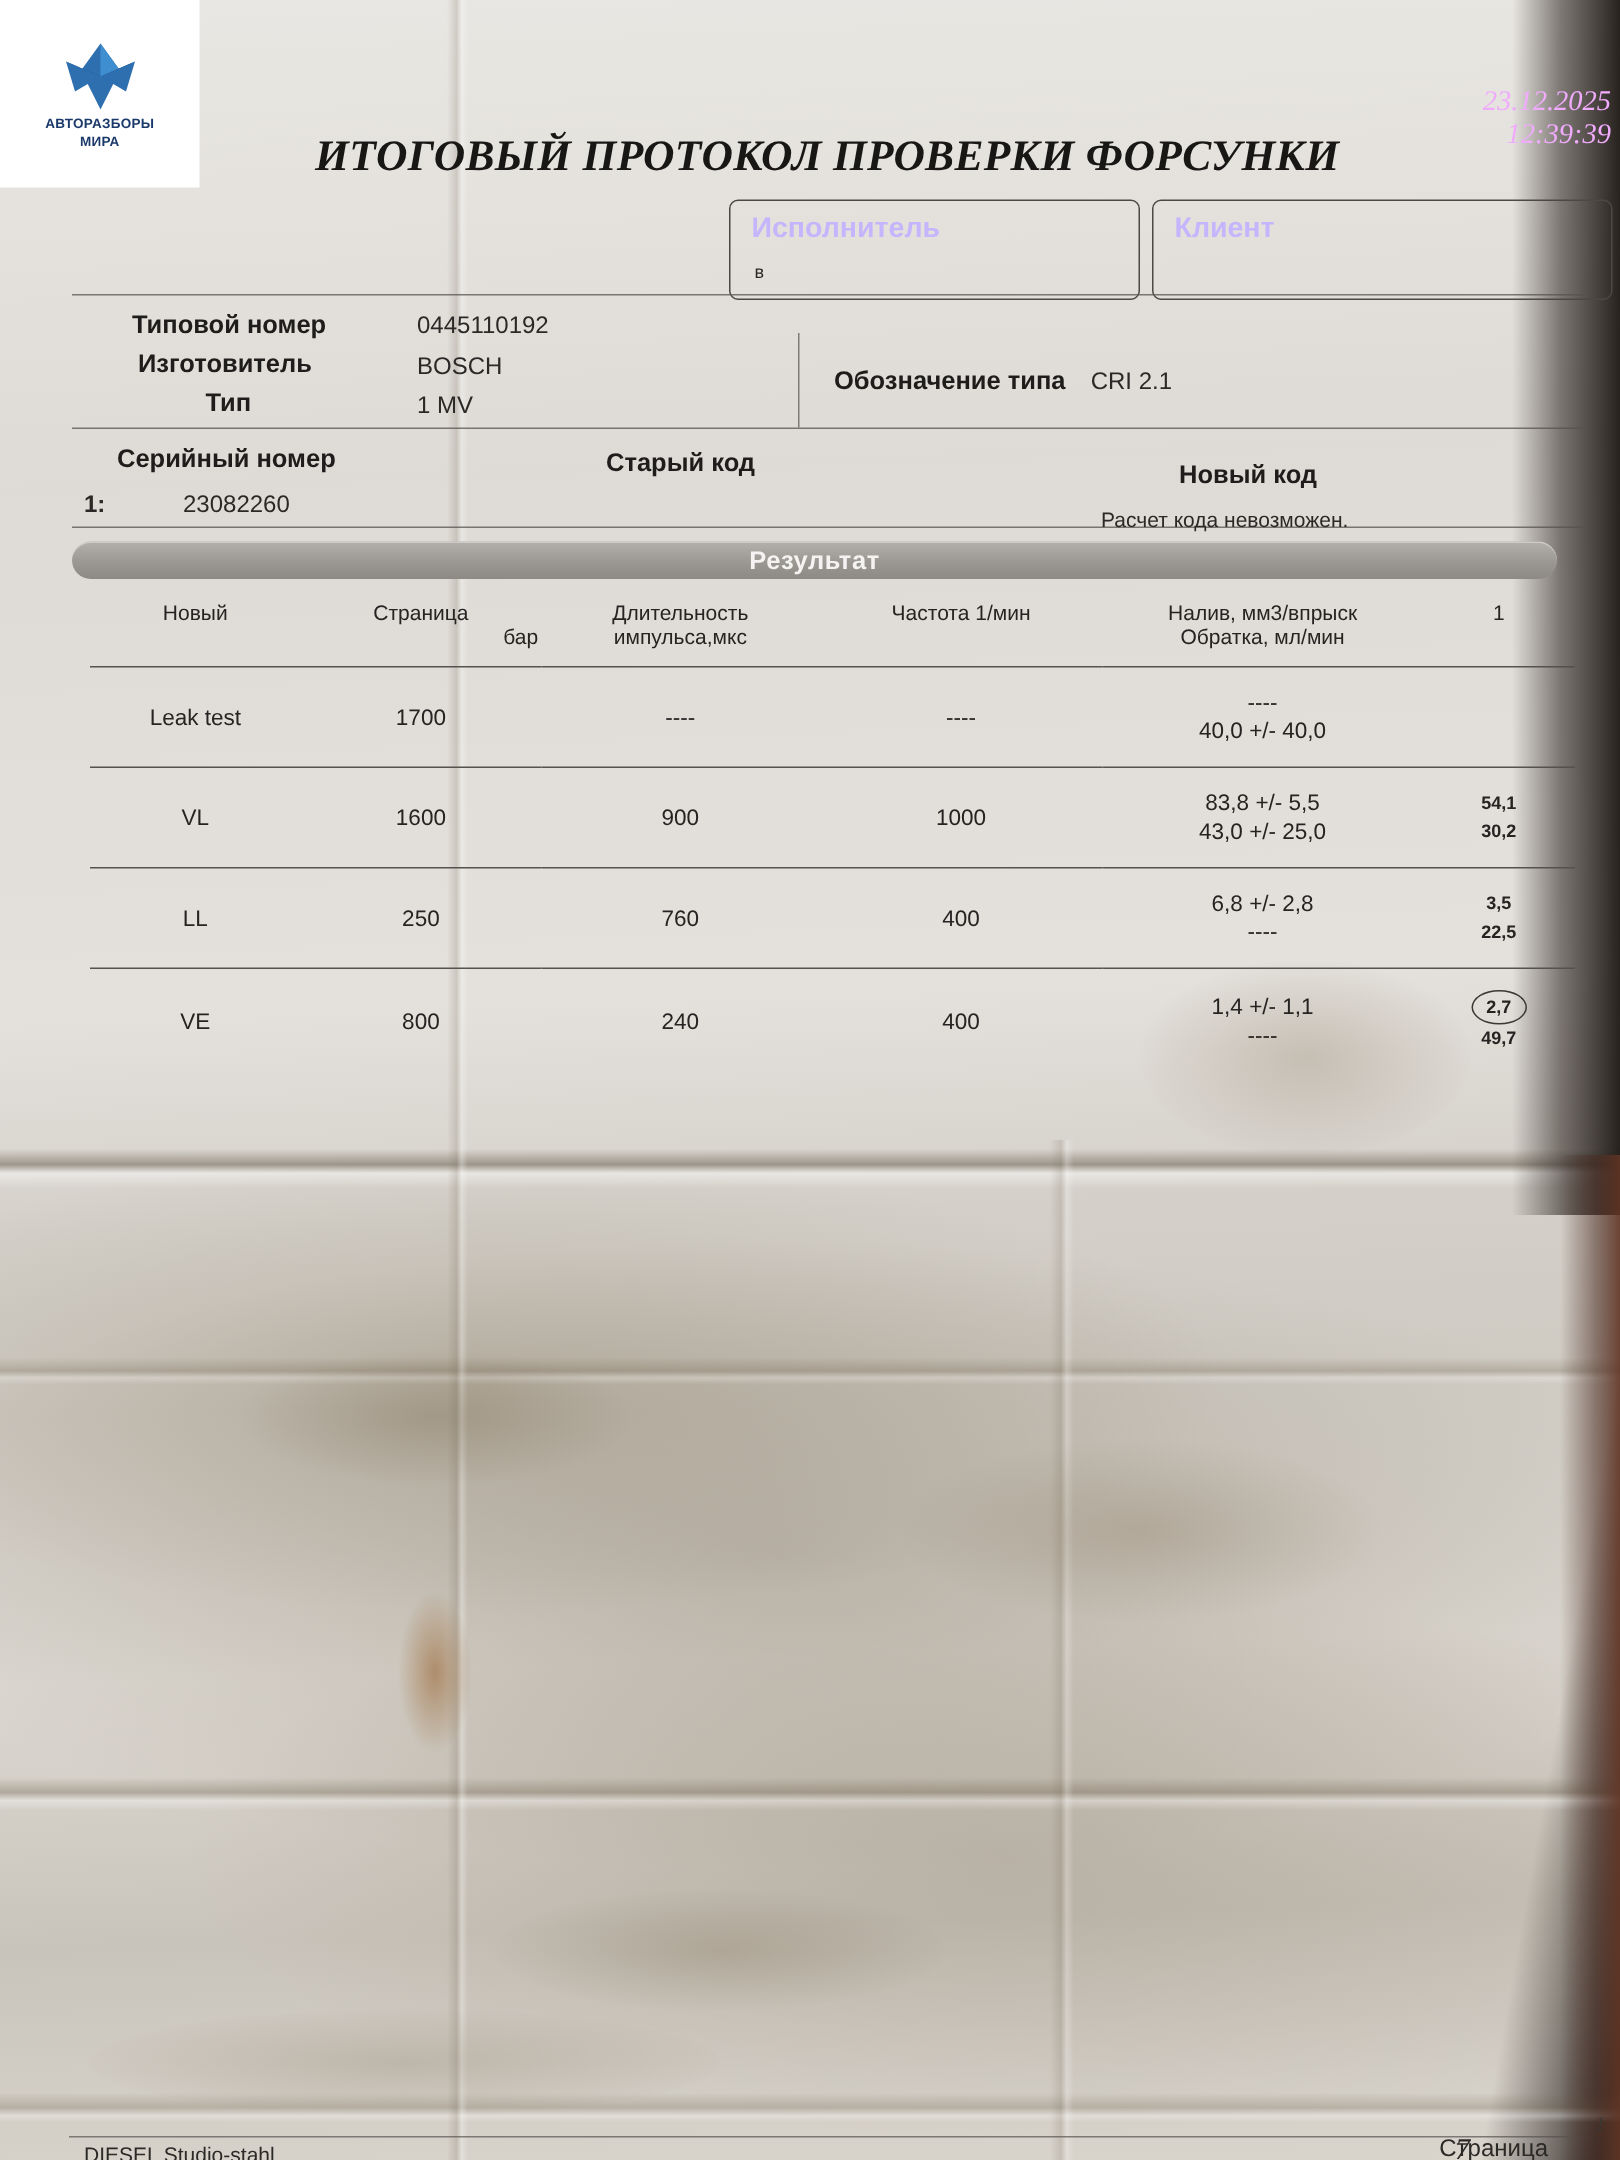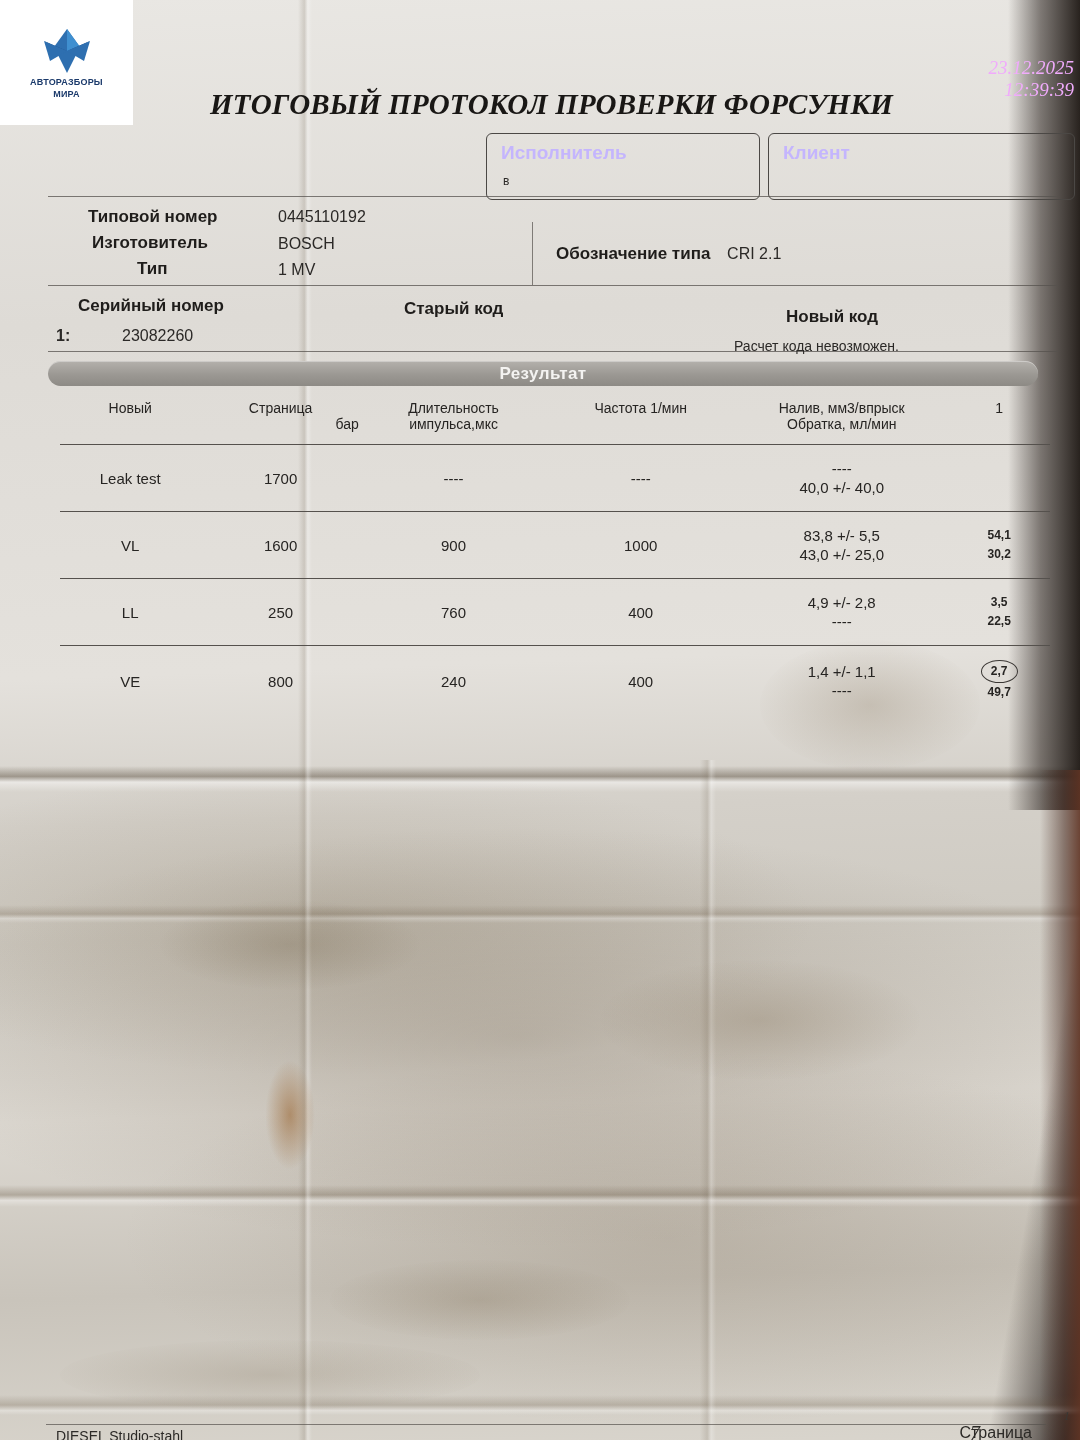--- a/index.html
+++ b/index.html
@@ -385,21 +385,21 @@
             <span class="sub">54,1</span>
             <span class="sub">30,2</span>
           </td>
         </tr>
         <tr>
           <td class="col-test">LL</td>
           <td class="col-press">250</td>
           <td class="col-dur">760</td>
           <td class="col-freq">400</td>
           <td class="col-flow">
-            <span class="sub">4,9 +/- 2,8</span>
+            <span class="sub">6,8 +/- 2,8</span>
             <span class="sub">----</span>
           </td>
           <td class="col-res">
             <span class="sub">3,5</span>
             <span class="sub">22,5</span>
           </td>
         </tr>
         <tr>
           <td class="col-test">VE</td>
           <td class="col-press">800</td>

